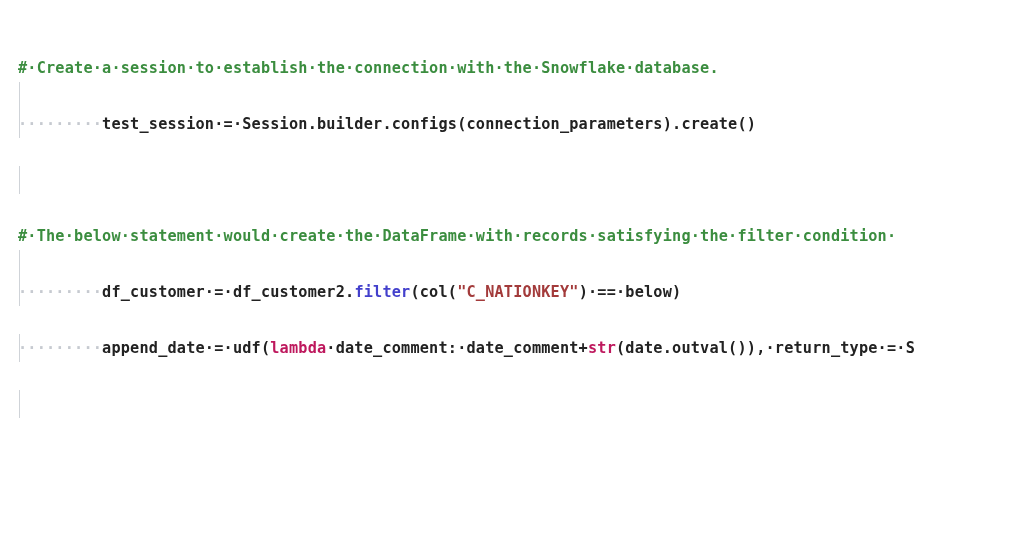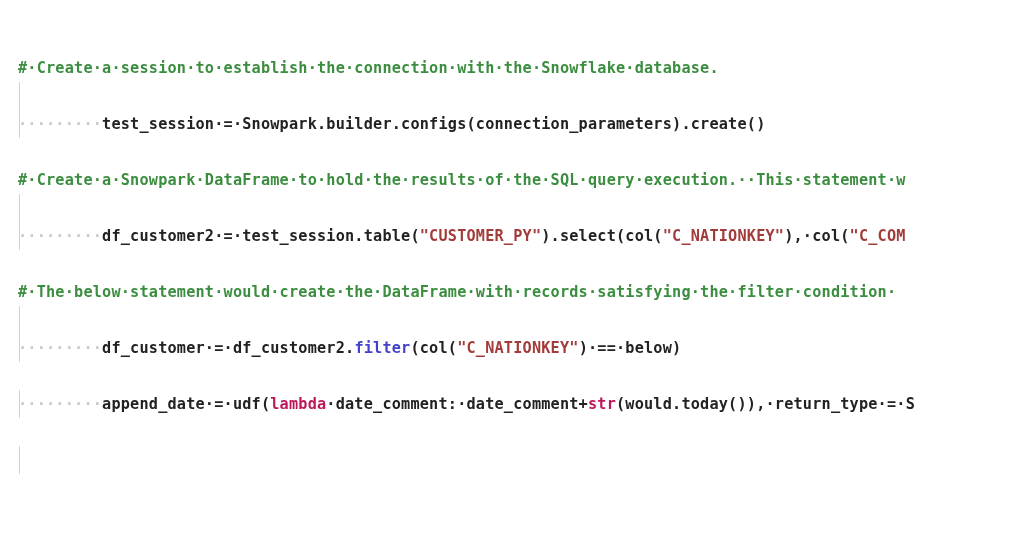--- a/index.html
+++ b/index.html
@@ -73,27 +73,25 @@
   .guide.g2 { left: 187px; }
 </style>
 </head>
 <body>
 
 <div id="editor">
   <div class="code-area" id="code-area">
       <div class="line blank"><span> </span></div>
       <div class="line"><span class="tok-comment">#·Create·a·session·to·establish·the·connection·with·the·Snowflake·database.</span></div>
       <div class="line blank"><span class="guide g0"></span><span> </span></div>
-      <div class="line"><span class="guide g0"></span><span class="ws-dot">·········</span><span class="tok-plain">test_session·=·Snowpark.builder.configs(connection_parameters).create()</span></div>
+      <div class="line"><span class="guide g0"></span><span class="ws-dot">·········</span><span class="tok-plain">test_session·=·Session.builder.configs(connection_parameters).create()</span></div>
       <div class="line blank"><span> </span></div>
-      <div class="line"><span class="tok-comment">#·Create·a·Snowpark·DataFrame·to·hold·the·results·of·the·SQL·query·execution.··This·statement·w</span></div>
       <div class="line blank"><span class="guide g0"></span><span> </span></div>
-      <div class="line"><span class="guide g0"></span><span class="ws-dot">·········</span><span class="tok-plain">df_customer2·=·test_session.table(</span><span class="tok-string">"CUSTOMER_PY"</span><span class="tok-plain">).select(col(</span><span class="tok-string">"C_NATIONKEY"</span><span class="tok-plain">),·col(</span><span class="tok-string">"C_COM</span></div>
       <div class="line blank"><span> </span></div>
       <div class="line"><span class="tok-comment">#·The·below·statement·would·create·the·DataFrame·with·records·satisfying·the·filter·condition·</span></div>
       <div class="line blank"><span class="guide g0"></span><span> </span></div>
       <div class="line"><span class="guide g0"></span><span class="ws-dot">·········</span><span class="tok-plain">df_customer·=·df_customer2.</span><span class="tok-fn">filter</span><span class="tok-plain">(col(</span><span class="tok-string">"C_NATIONKEY"</span><span class="tok-plain">)·==·below)</span></div>
       <div class="line blank"><span> </span></div>
-      <div class="line"><span class="guide g0"></span><span class="ws-dot">·········</span><span class="tok-plain">append_date·=·udf(</span><span class="tok-kw">lambda</span><span class="tok-plain">·date_comment:·date_comment+</span><span class="tok-kw">str</span><span class="tok-plain">(would.today()),·return_type·=·S</span></div>
+      <div class="line"><span class="guide g0"></span><span class="ws-dot">·········</span><span class="tok-plain">append_date·=·udf(</span><span class="tok-kw">lambda</span><span class="tok-plain">·date_comment:·date_comment+</span><span class="tok-kw">str</span><span class="tok-plain">(date.outval()),·return_type·=·S</span></div>
       <div class="line blank"><span> </span></div>
       <div class="line blank"><span class="guide g0"></span><span> </span></div>
     </div>
 </div>
 
 </body></html>

